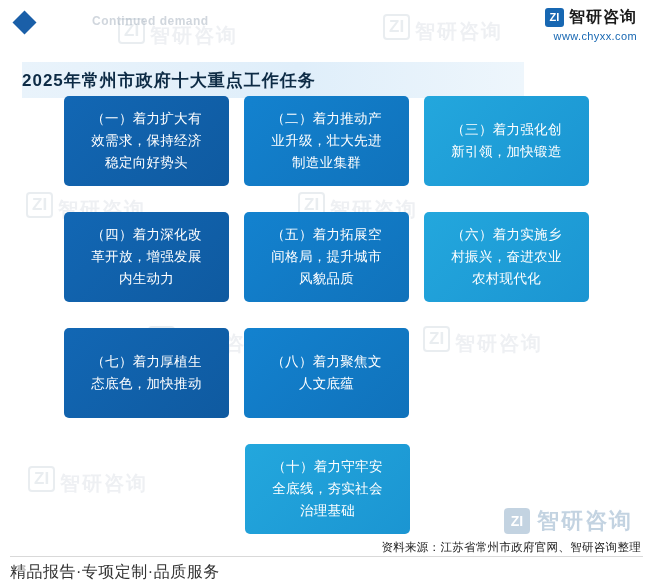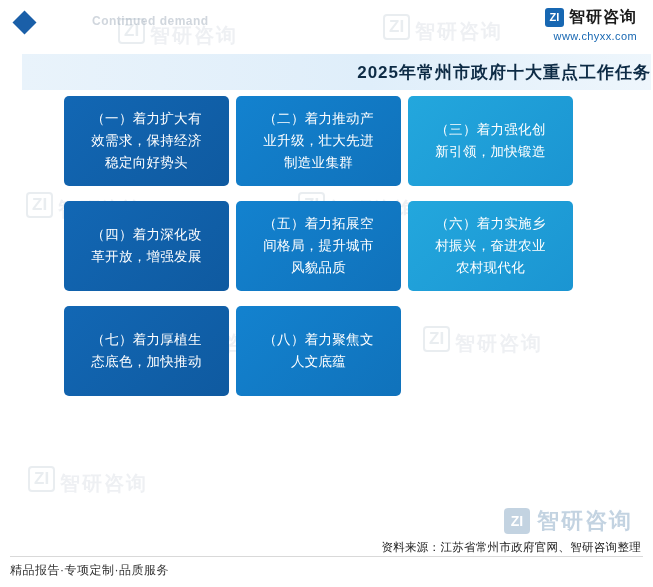--- a/index.html
+++ b/index.html
@@ -95,44 +95,44 @@
   .brand-url {
     margin-top: 2px;
     font-size: 11px;
     color: #1767b2;
     letter-spacing: 0.4px;
   }
 
   
   .title-bar {
     position: absolute;
-    left: 22px; top: 54px;
-    width: 629px; height: 36px;
+    left: 22px; top: 62px;
+    width: 502px; height: 36px;
     background: linear-gradient(to right, #e9f3fb 0%, #dfeefa 55%, #eef6fc 100%);
     display: flex;
     align-items: center;
-    justify-content: flex-end;
+    justify-content: flex-start;
   }
   .title-bar .t {
     font-size: 17px;
     font-weight: bold;
     color: #0d2b45;
     letter-spacing: 1px;
   }
 
   
   .grid {
     position: absolute;
     left: 64px; top: 96px;
     width: 527px;
   }
   .row {
     display: flex;
-    gap: 7px;
-    margin-bottom: 15px;
+    gap: 15px;
+    margin-bottom: 26px;
     justify-content: flex-start;
   }
   .row.single { justify-content: center; }
   .card {
     width: 165px;
     height: 90px;
     border-radius: 5px;
     color: #ffffff;
     font-size: 13.5px;
     line-height: 22px;
@@ -152,21 +152,21 @@
   .footer-line {
     position: absolute;
     left: 10px; top: 556px;
     width: 633px;
     height: 1px;
     background: #d9d9d9;
   }
   .footer-left {
     position: absolute;
     left: 10px; top: 562px;
-    font-size: 12px;
+    font-size: 16px;
     color: #333333;
     letter-spacing: 0.5px;
   }
   .source {
     position: absolute;
     right: 12px; top: 540px;
     font-size: 11.5px;
     color: #222222;
     letter-spacing: 0.3px;
   }
@@ -252,20 +252,21 @@
             <span>（三）着力强化创</span>
             <span>新引领，加快锻造</span>
           </div>
         </div>
       </div>
       <div class="row">
         <div class="card c-dark">
           <div>
             <span>（四）着力深化改</span>
             <span>革开放，增强发展</span>
+            <span>内生动力</span>
           </div>
         </div>
         <div class="card c-mid">
           <div>
             <span>（五）着力拓展空</span>
             <span>间格局，提升城市</span>
             <span>风貌品质</span>
           </div>
         </div>
         <div class="card c-light">
@@ -280,20 +281,29 @@
         <div class="card c-dark">
           <div>
             <span>（七）着力厚植生</span>
             <span>态底色，加快推动</span>
           </div>
         </div>
         <div class="card c-mid">
           <div>
             <span>（八）着力聚焦文</span>
             <span>人文底蕴</span>
+          </div>
+        </div>
+      </div>
+      <div class="row single">
+        <div class="card c-light">
+          <div>
+            <span>（十）着力守牢安</span>
+            <span>全底线，夯实社会</span>
+            <span>治理基础</span>
           </div>
         </div>
       </div>
     </div>
 
   <div class="footer-brand">
     <div class="fb-mark">ZI</div>
     <div class="fb-name">智研咨询</div>
   </div>
   <div class="source">资料来源：江苏省常州市政府官网、智研咨询整理</div>

